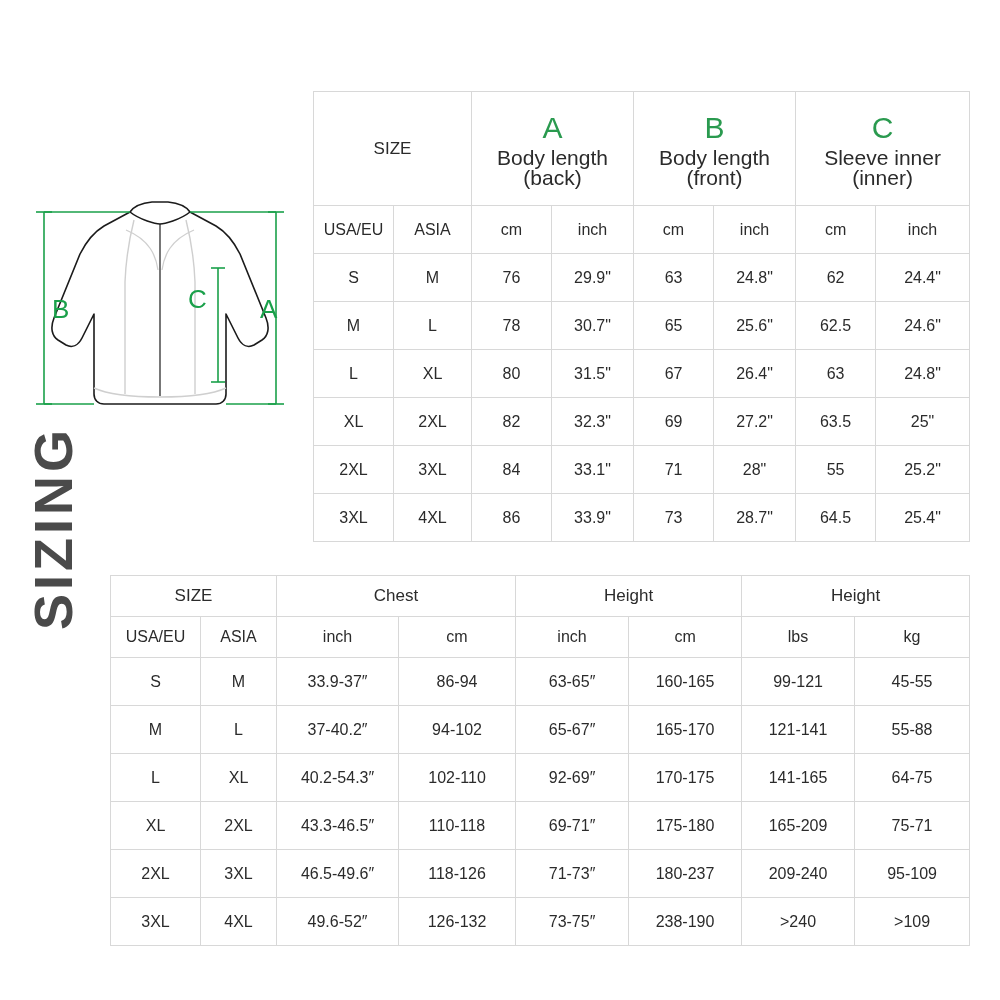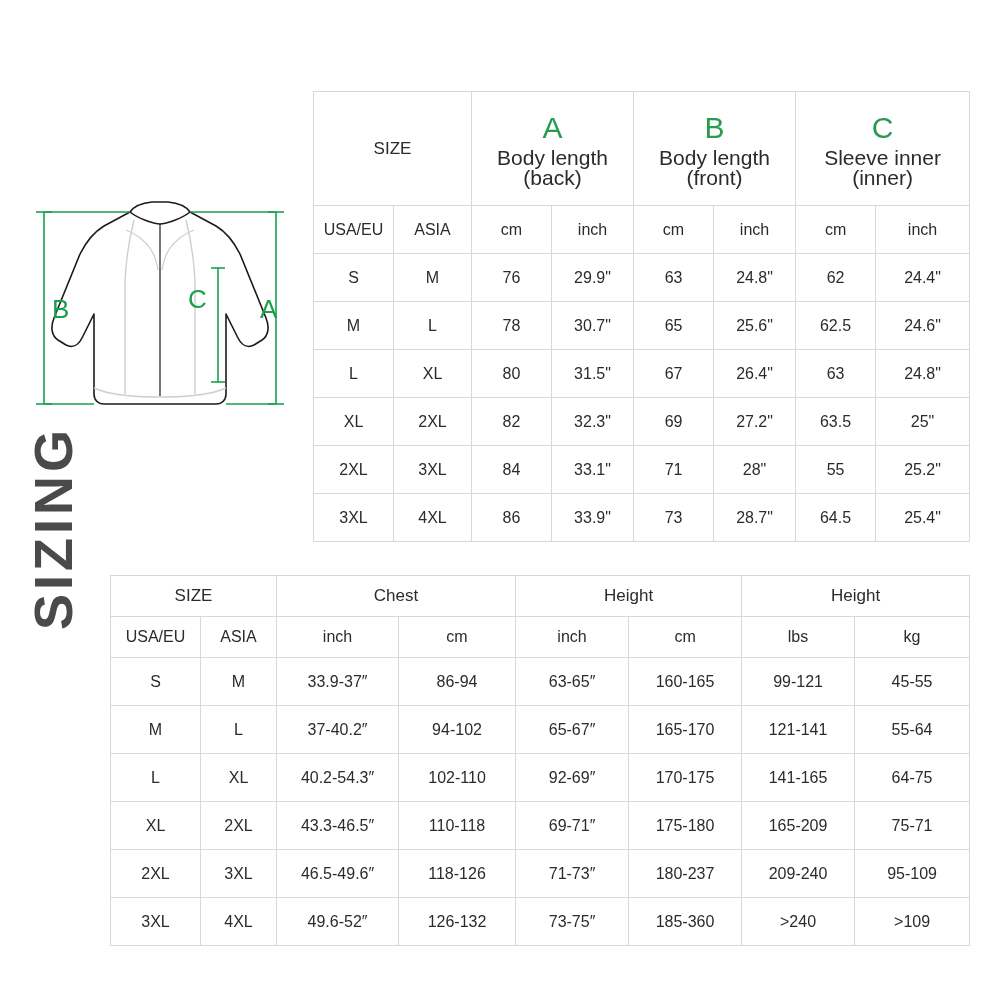--- a/index.html
+++ b/index.html
@@ -305,21 +305,21 @@
       <td>45-55</td>
     </tr>
     <tr>
       <td>M</td>
       <td>L</td>
       <td>37-40.2″</td>
       <td>94-102</td>
       <td>65-67″</td>
       <td>165-170</td>
       <td>121-141</td>
-      <td>55-64</td>
+      <td>55-88</td>
     </tr>
     <tr>
       <td>L</td>
       <td>XL</td>
       <td>40.2-54.3″</td>
       <td>102-110</td>
       <td>92-69″</td>
       <td>170-175</td>
       <td>141-165</td>
       <td>64-75</td>
@@ -343,18 +343,18 @@
       <td>180-237</td>
       <td>209-240</td>
       <td>95-109</td>
     </tr>
     <tr>
       <td>3XL</td>
       <td>4XL</td>
       <td>49.6-52″</td>
       <td>126-132</td>
       <td>73-75″</td>
-      <td>185-360</td>
+      <td>238-190</td>
       <td>&gt;240</td>
       <td>&gt;109</td>
     </tr>
   </tbody>
 </table>
 
 </body></html>

